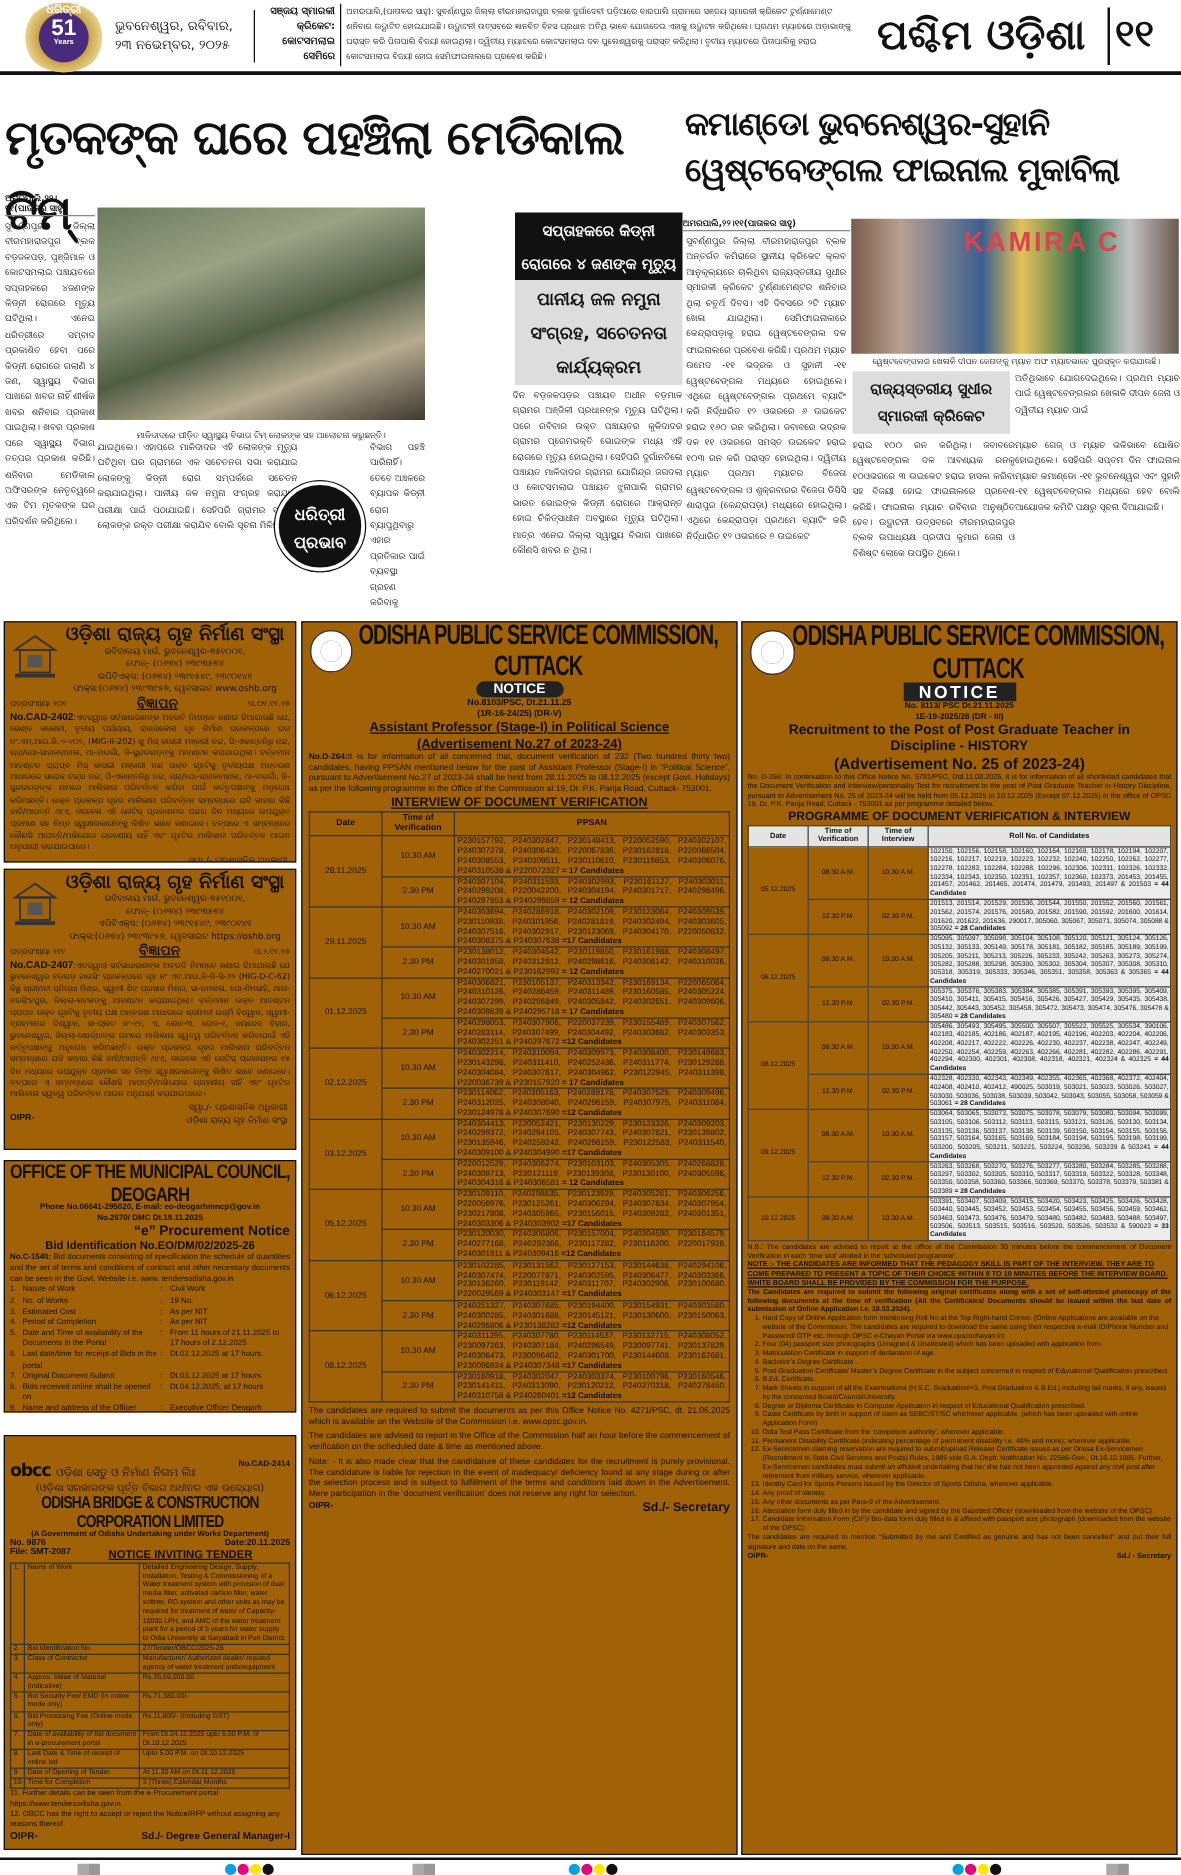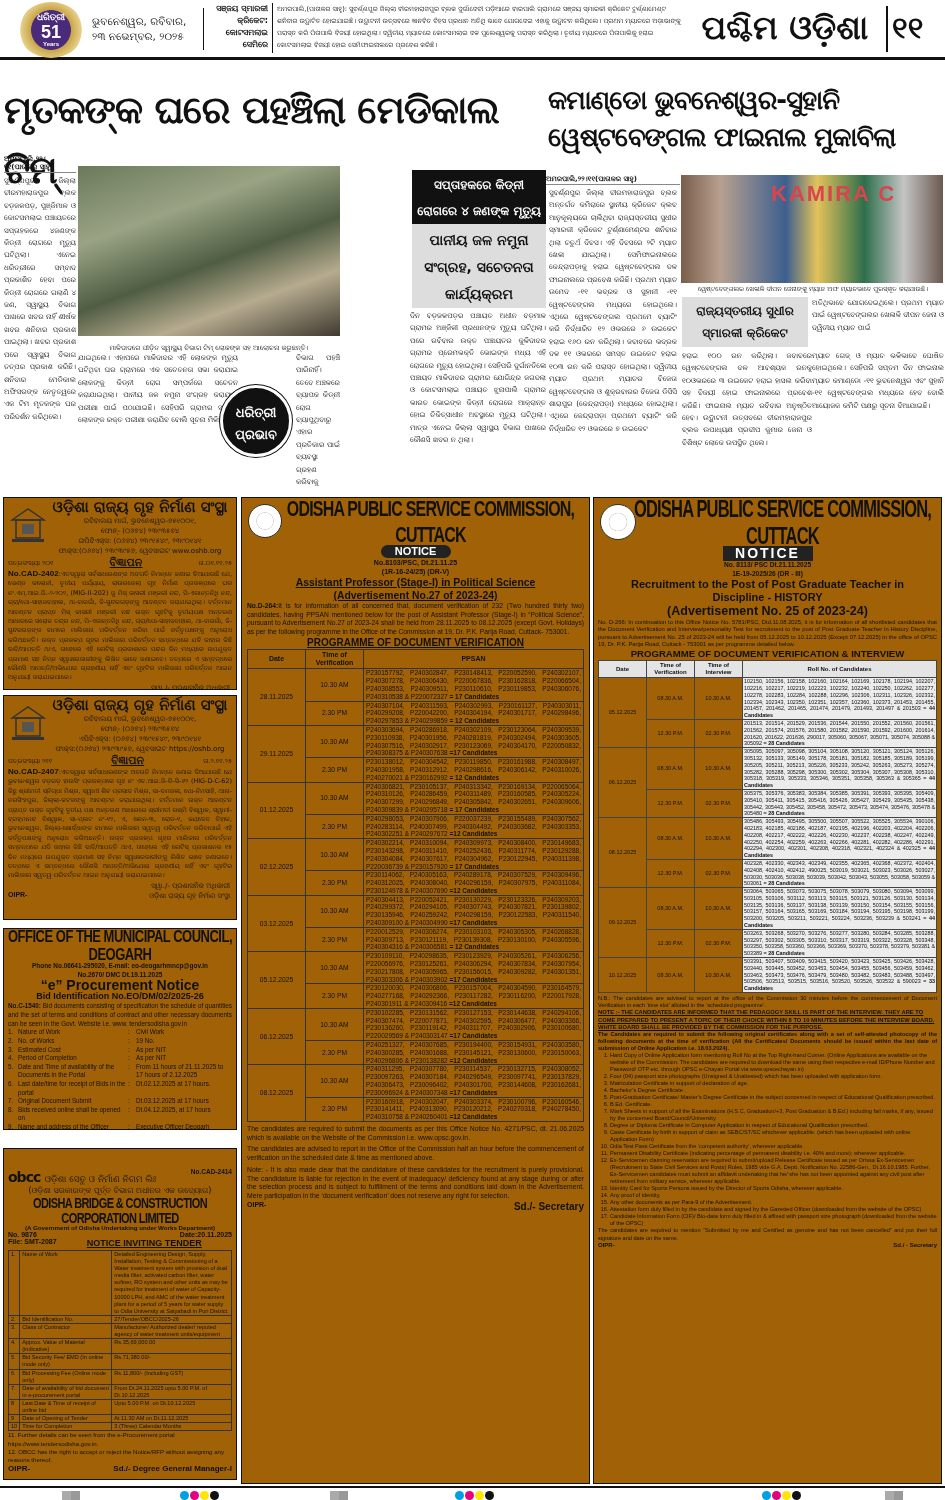--- a/index.html
+++ b/index.html
@@ -1,21 +1,21 @@
 <!DOCTYPE html>
 <html><head>
 <meta charset="utf-8">
 <style>
 *{box-sizing:border-box;margin:0;padding:0}
 body{width:945px;height:1500px;background:#fff;font-family:"Liberation Sans",sans-serif;color:#111;position:relative;overflow:hidden}
 .abs{position:absolute}
 
 #mast{left:0;top:0;width:945px;height:60px;border-bottom:3px solid #111}
 #logo{left:18px;top:2px;width:66px;height:56px;border-radius:50%;background:radial-gradient(circle,#4a2a7a 45%,#c9a54a 47%,#e6d08a 70%,#fff 72%);color:#fff;text-align:center;font-weight:bold}
-#logo .a{font-size:9px;margin-top:10px;display:block}
+#logo .a{font-size:9px;display:block}
 #logo .b{font-size:18px;display:block;line-height:18px}
 #logo .c{font-size:6px;display:block}
 #mastdate{left:92px;top:14px;width:110px;font-size:10.5px;line-height:15px;font-family:"DejaVu Sans",sans-serif}
 #mastvr{left:203px;top:8px;width:1px;height:42px;background:#111}
 #teaser-h{left:210px;top:3px;width:58px;font-size:8px;font-weight:bold;text-align:right;line-height:12px;font-family:"DejaVu Sans",sans-serif}
 #teaser-t{left:272px;top:3px;width:410px;font-size:6.6px;line-height:12px;font-family:"DejaVu Sans",sans-serif;border-left:1px solid #111;padding-left:4px;height:50px;overflow:hidden}
 #section{left:690px;top:4px;width:190px;font-size:33px;font-weight:bold;font-family:"DejaVu Sans",sans-serif;text-align:center;line-height:48px}
 #pgvr{left:886px;top:6px;width:2px;height:46px;background:#111}
 #pgno{left:892px;top:4px;width:50px;font-size:30px;font-weight:bold;font-family:"DejaVu Sans",sans-serif;line-height:48px}
 
@@ -49,21 +49,21 @@
 .odhb-row b{font-size:11px;text-decoration:underline}
 .odhb-body{font-size:6.4px;line-height:9.4px;font-family:"DejaVu Sans",sans-serif;padding:0 4px;text-align:justify}
 .odhb-body b{font-family:"Liberation Sans",sans-serif;font-size:8px}
 .sig{font-size:7px;font-family:"DejaVu Sans",sans-serif;text-align:right;padding-right:6px;line-height:10px}
 .oipr{font-size:7px;font-weight:bold;padding-left:4px}
 #ad1{left:3px;top:497px;width:234px;height:193px}
 #ad2{left:3px;top:695px;width:234px;height:225px}
 #ad3{left:3px;top:928px;width:234px;height:202px;padding:2px 4px}
 #ad3 .t1{font-size:13px;font-weight:bold;font-family:"Liberation Sans",sans-serif;text-align:center;letter-spacing:-.5px;transform:scaleY(1.2)}
 #ad3 .t2{font-size:6.4px;font-weight:bold;text-align:center;line-height:9px}
-#ad3 .t3{font-size:14px;font-weight:bold;text-align:center;line-height:12px}
+#ad3 .t3{font-size:11px;font-weight:bold;text-align:right;line-height:12px}
 #ad3 .t4{font-size:9px;font-weight:bold;text-align:center;line-height:11px}
 #ad3 .p{font-size:6.3px;line-height:8.8px;text-align:justify}
 #ad3 table{width:100%;font-size:6.3px;border-collapse:collapse}
 #ad3 td{vertical-align:top;line-height:8.6px;padding:0}
 #ad4{left:3px;top:1148px;width:234px;height:332px;padding:19px 4px}
 #ad4 .logo{font-size:14px;font-weight:bold;font-family:"DejaVu Sans",sans-serif;letter-spacing:-1px}
 #ad4 .od1{font-size:9px;font-family:"DejaVu Sans",sans-serif}
 #ad4 .cad{font-size:6.5px;font-weight:bold;float:right}
 #ad4 .t1{font-size:11px;font-weight:bold;text-align:center;letter-spacing:-.6px;transform:scaleY(1.25);margin:2px 0}
 #ad4 .t2{font-size:6.2px;font-weight:bold;text-align:center}
@@ -363,21 +363,21 @@
 
 <div id="opsc1" class="abs ad">
   <div class="seal" style="left:6px;top:6px;width:34px;height:34px"></div>
   <div class="opsc-title">ODISHA PUBLIC SERVICE COMMISSION, CUTTACK</div>
   <div class="notice">NOTICE</div>
   <div class="ref">No.8103/PSC, Dt.21.11.25</div>
   <div class="ref">(1R-16-24/25) (DR-V)</div>
   <div class="post" style="text-decoration:underline">Assistant Professor (Stage-I) in Political Science</div>
   <div class="post" style="text-decoration:underline">(Advertisement No.27 of 2023-24)</div>
   <div class="p"><b>No.D-264:</b><span>It is for information of all concerned that, document verification of 232 (Two hundred thirty two) candidates, having PPSAN mentioned below for the post of Assistant Professor (Stage-I) in “Political Science”, pursuant to Advertisement No.27 of 2023-24 shall be held from 28.11.2025 to 08.12.2025 (except Govt. Holidays) as per the following programme in the Office of the Commission at 19, Dr. P.K. Parija Road, Cuttack- 753001.</span></div>
-  <div class="prog">PROGRAMME OF DOCUMENT VERIFICATION</div>
+  <div class="prog">INTERVIEW OF DOCUMENT VERIFICATION</div>
   <table>
     <thead>
         <tr>
       <th>Date</th>
       <th>Time of Verification</th>
       <th>PPSAN</th>
     </tr>
       </thead>
     <tbody id="polsci-body">
         <tr>

